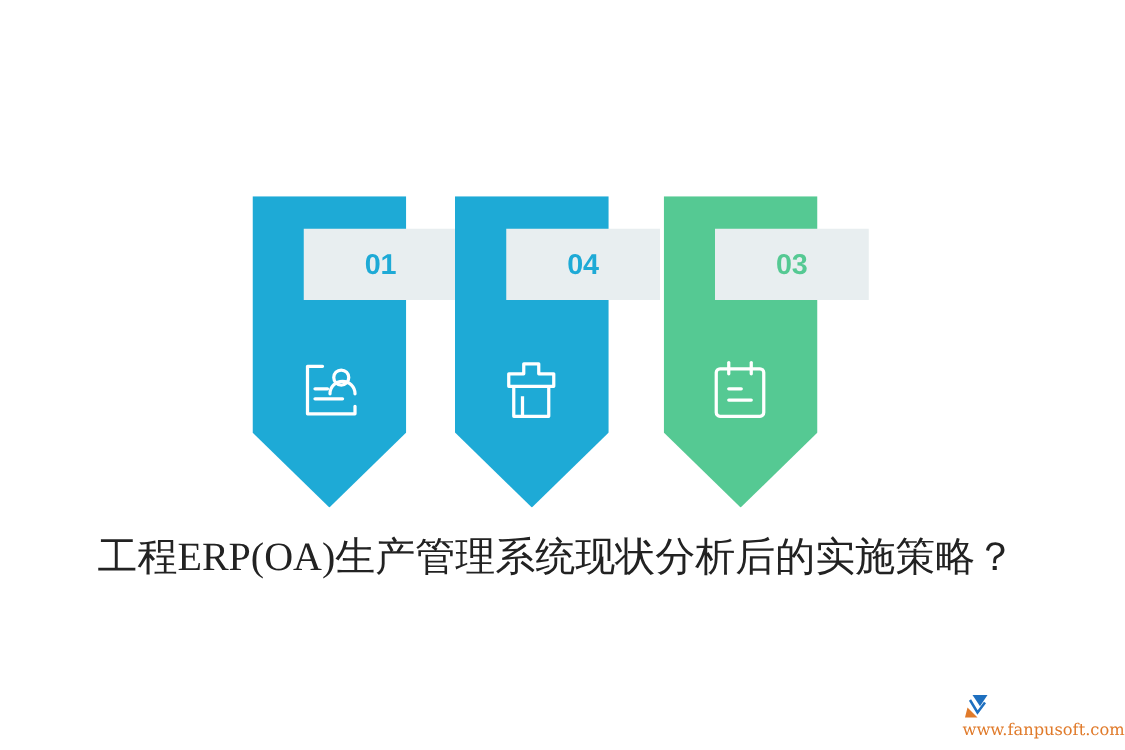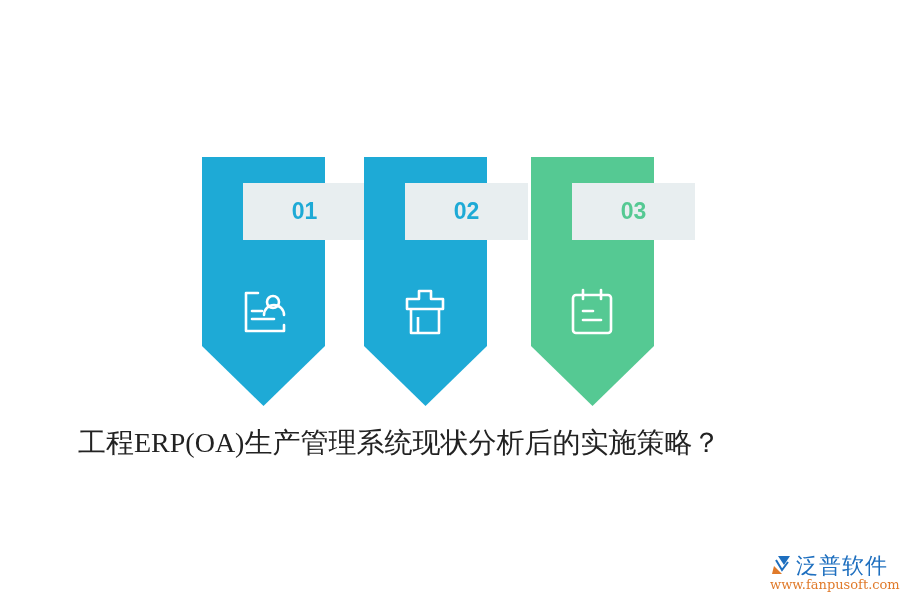--- a/index.html
+++ b/index.html
@@ -1,21 +1,21 @@
 <!DOCTYPE html>
 <html><head>
 <meta charset="utf-8">
 <style>
   html,body{margin:0;padding:0;}
   body{width:900px;height:600px;background:#ffffff;position:relative;overflow:hidden;font-family:"Liberation Sans",sans-serif;}
   .card{position:absolute;top:157px;width:123px;height:249px;}
   .card .shape{position:absolute;left:0;top:0;width:123px;height:249px;}
   .card .band{position:absolute;left:0;top:26px;width:123px;height:57px;background:#e8eef0;display:flex;align-items:center;justify-content:center;font-size:23px;font-weight:bold;margin-left:41px;}
   .card .icon{position:absolute;left:38px;top:130px;width:46px;height:50px;}
-  .title{position:absolute;left:78px;top:424px;font-family:"Liberation Serif","DejaVu Serif",serif;font-size:28px;color:#222;white-space:nowrap;letter-spacing:0px;}
+  .title{position:absolute;left:78px;top:424px;font-family:"Liberation Serif","DejaVu Serif",serif;font-size:32px;color:#222;white-space:nowrap;letter-spacing:0px;}
   .logo{position:absolute;left:768px;top:551px;width:125px;height:40px;}
   .logo .name{position:absolute;left:28px;top:0;font-size:22px;color:#1e6fbf;font-family:"DejaVu Sans",sans-serif;letter-spacing:1px;}
   .logo .url{position:absolute;left:2px;top:26px;font-size:13px;color:#e07a2a;font-family:"DejaVu Serif",serif;}
   .logo .mark{position:absolute;left:2px;top:3px;width:24px;height:22px;}
 </style>
 </head>
 <body>
 
 <div class="card" style="left:202px;">
   <svg class="shape" viewBox="0 0 123 249">
@@ -28,21 +28,21 @@
     <line x1="12" y1="32" x2="34" y2="32"></line>
     <circle cx="33" cy="15" r="6"></circle>
     <path d="M24 28 a10 10 0 0 1 20 0"></path>
   </svg>
 </div>
 
 <div class="card" style="left:364px;">
   <svg class="shape" viewBox="0 0 123 249">
       <polygon points="0,0 123,0 123,189 61.5,249 0,189" fill="#1eaad6"></polygon>
     </svg>
-  <div class="band" style="color:#1eaad6;">02</div>
+  <div class="band" style="color:#1eaad6;">04</div>
   <svg class="icon" viewBox="0 0 46 50" fill="none" stroke="#fff" stroke-width="2.6" stroke-linejoin="round">
     <path d="M17 4 H29 V12 H41 V22 H5 V12 H17 Z"></path>
     <path d="M9 22 V46 H37 V22"></path>
     <line x1="16" y1="30" x2="16" y2="46"></line>
   </svg>
 </div>
 
 <div class="card" style="left:531px;">
   <svg class="shape" viewBox="0 0 123 249">
       <polygon points="0,0 123,0 123,189 61.5,249 0,189" fill="#55c993"></polygon>
@@ -58,15 +58,14 @@
 </div>
 
 <div class="title">工程ERP(OA)生产管理系统现状分析后的实施策略？</div>
 
 <div class="logo">
   <svg class="mark" viewBox="0 0 24 22">
     <path d="M8 2 H20 L14 11 Z" fill="#1e6fbf"></path>
     <path d="M4 12 L12 20 H2 Z" fill="#e07a2a"></path>
     <path d="M6 6 L12 16 L18 8" fill="none" stroke="#1e6fbf" stroke-width="2"></path>
   </svg>
-  <div class="name">泛普软件</div>
   <div class="url">www.fanpusoft.com</div>
 </div>
 
 </body></html>

